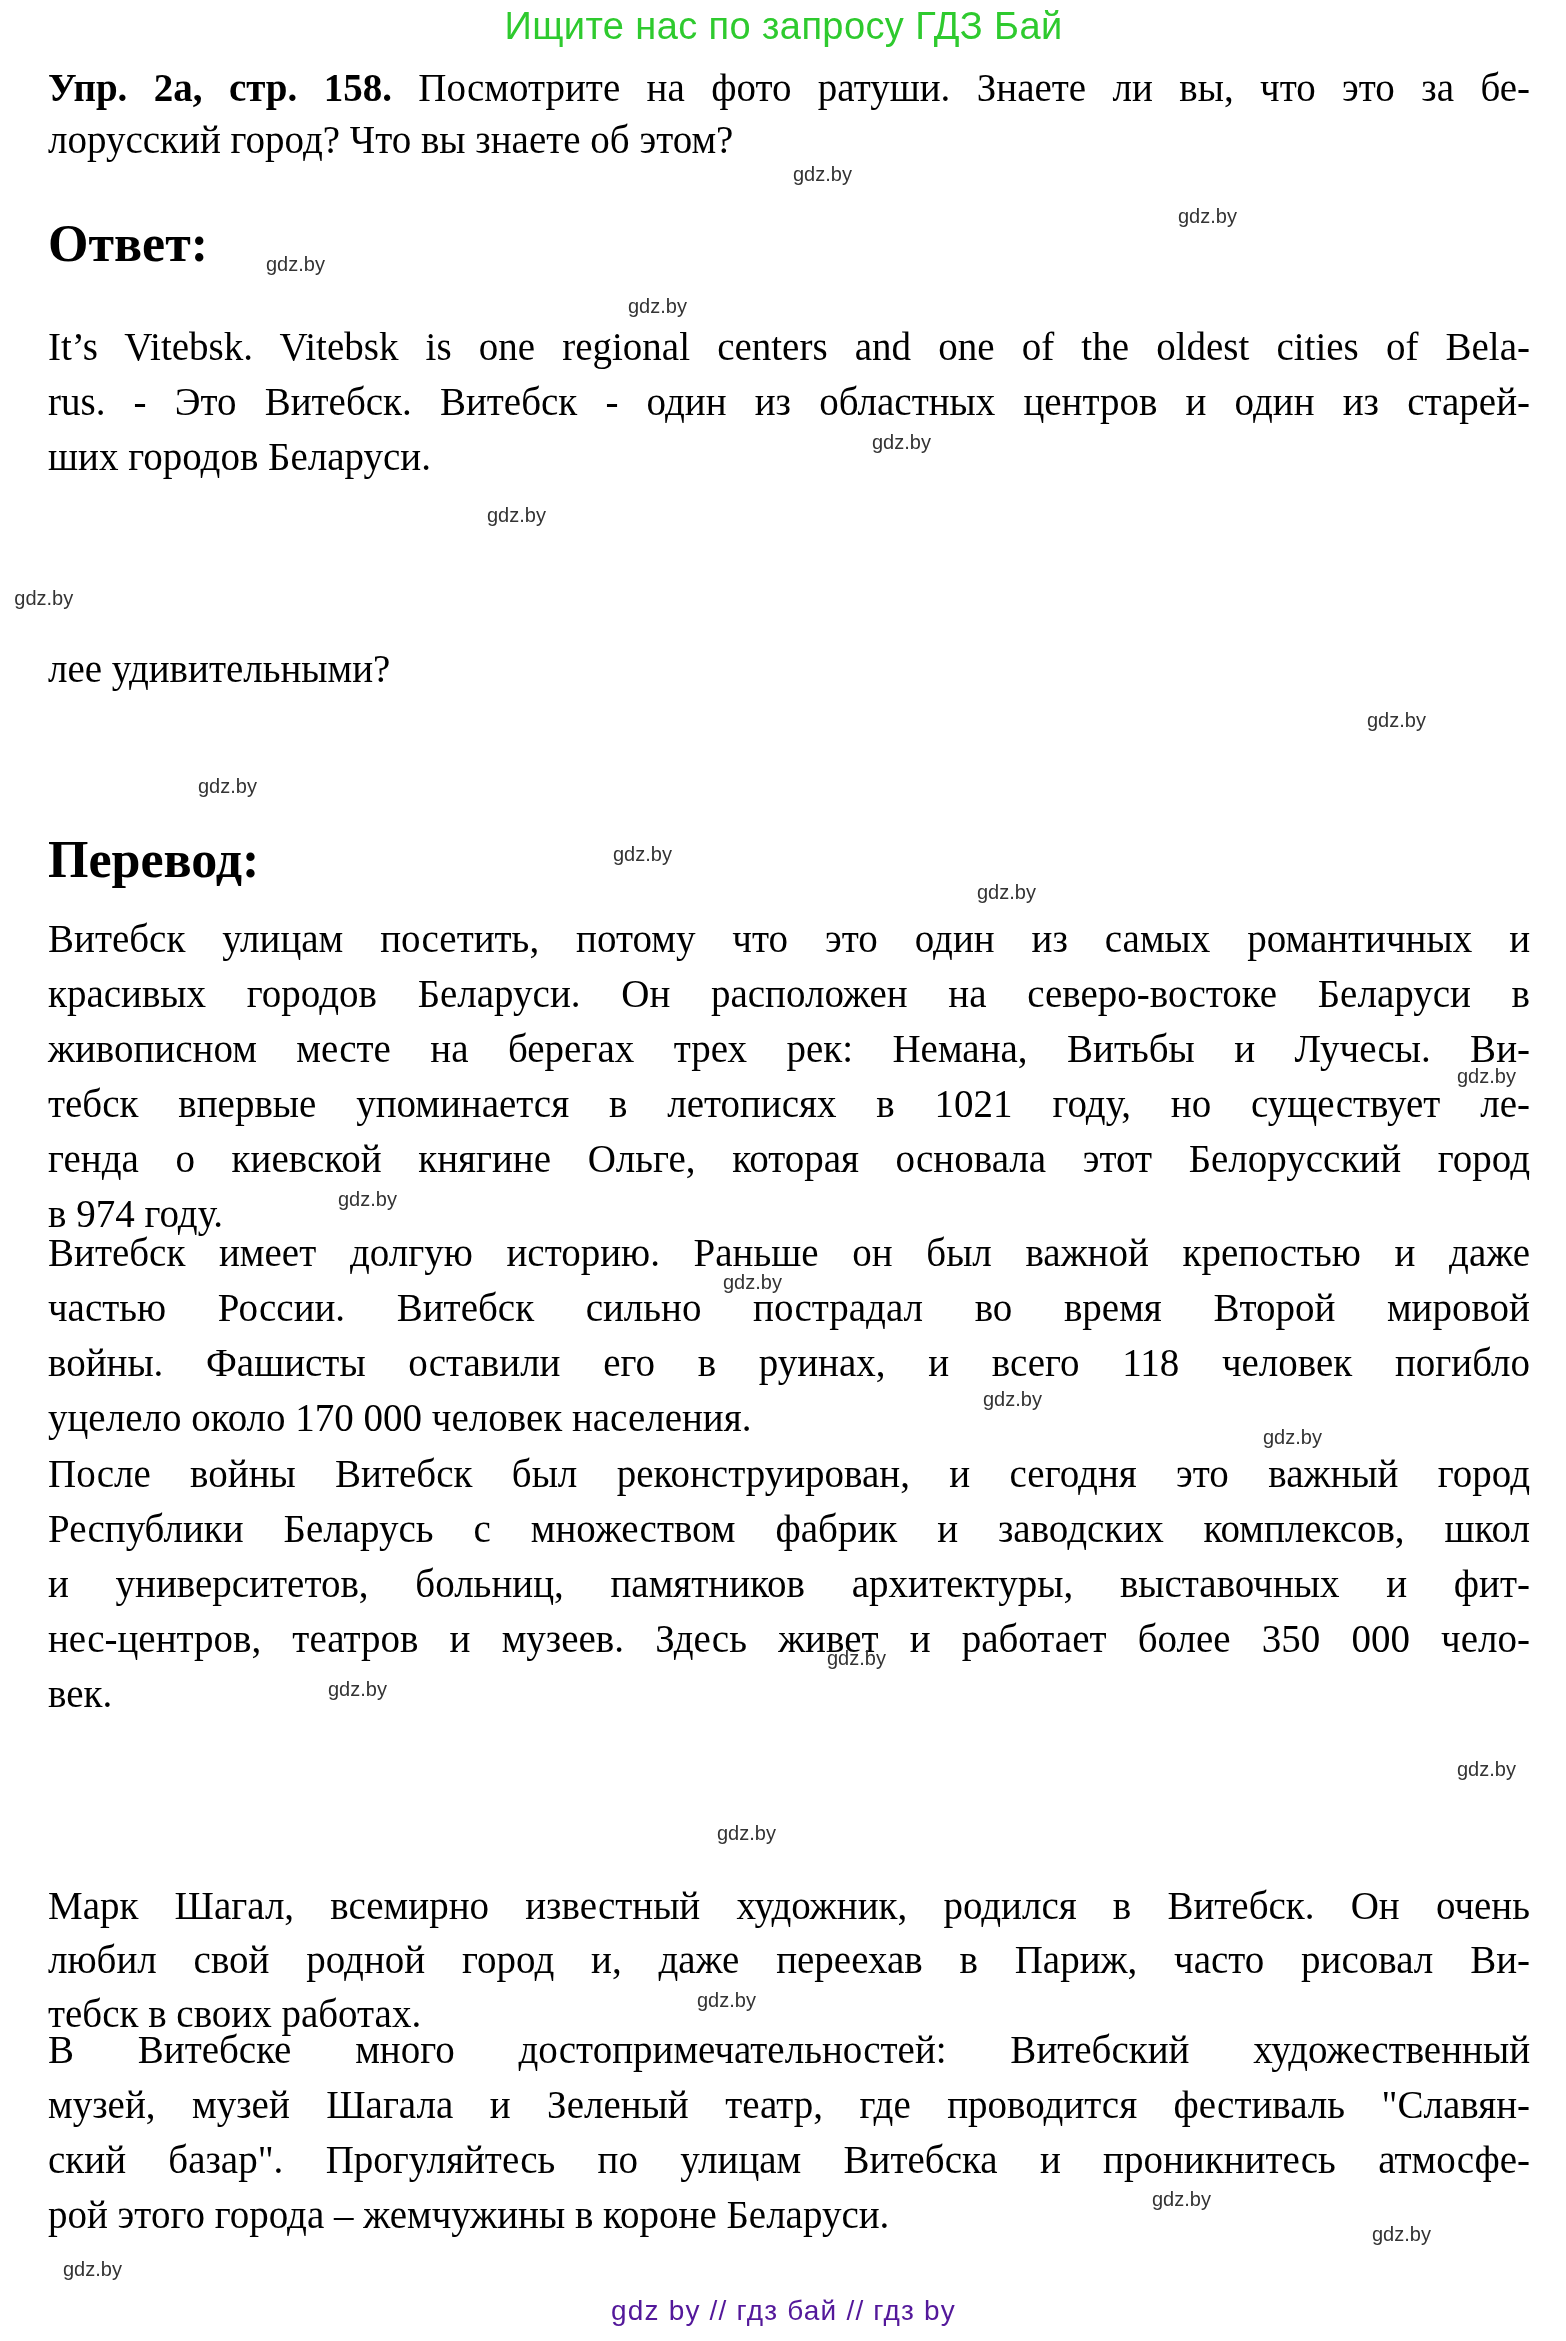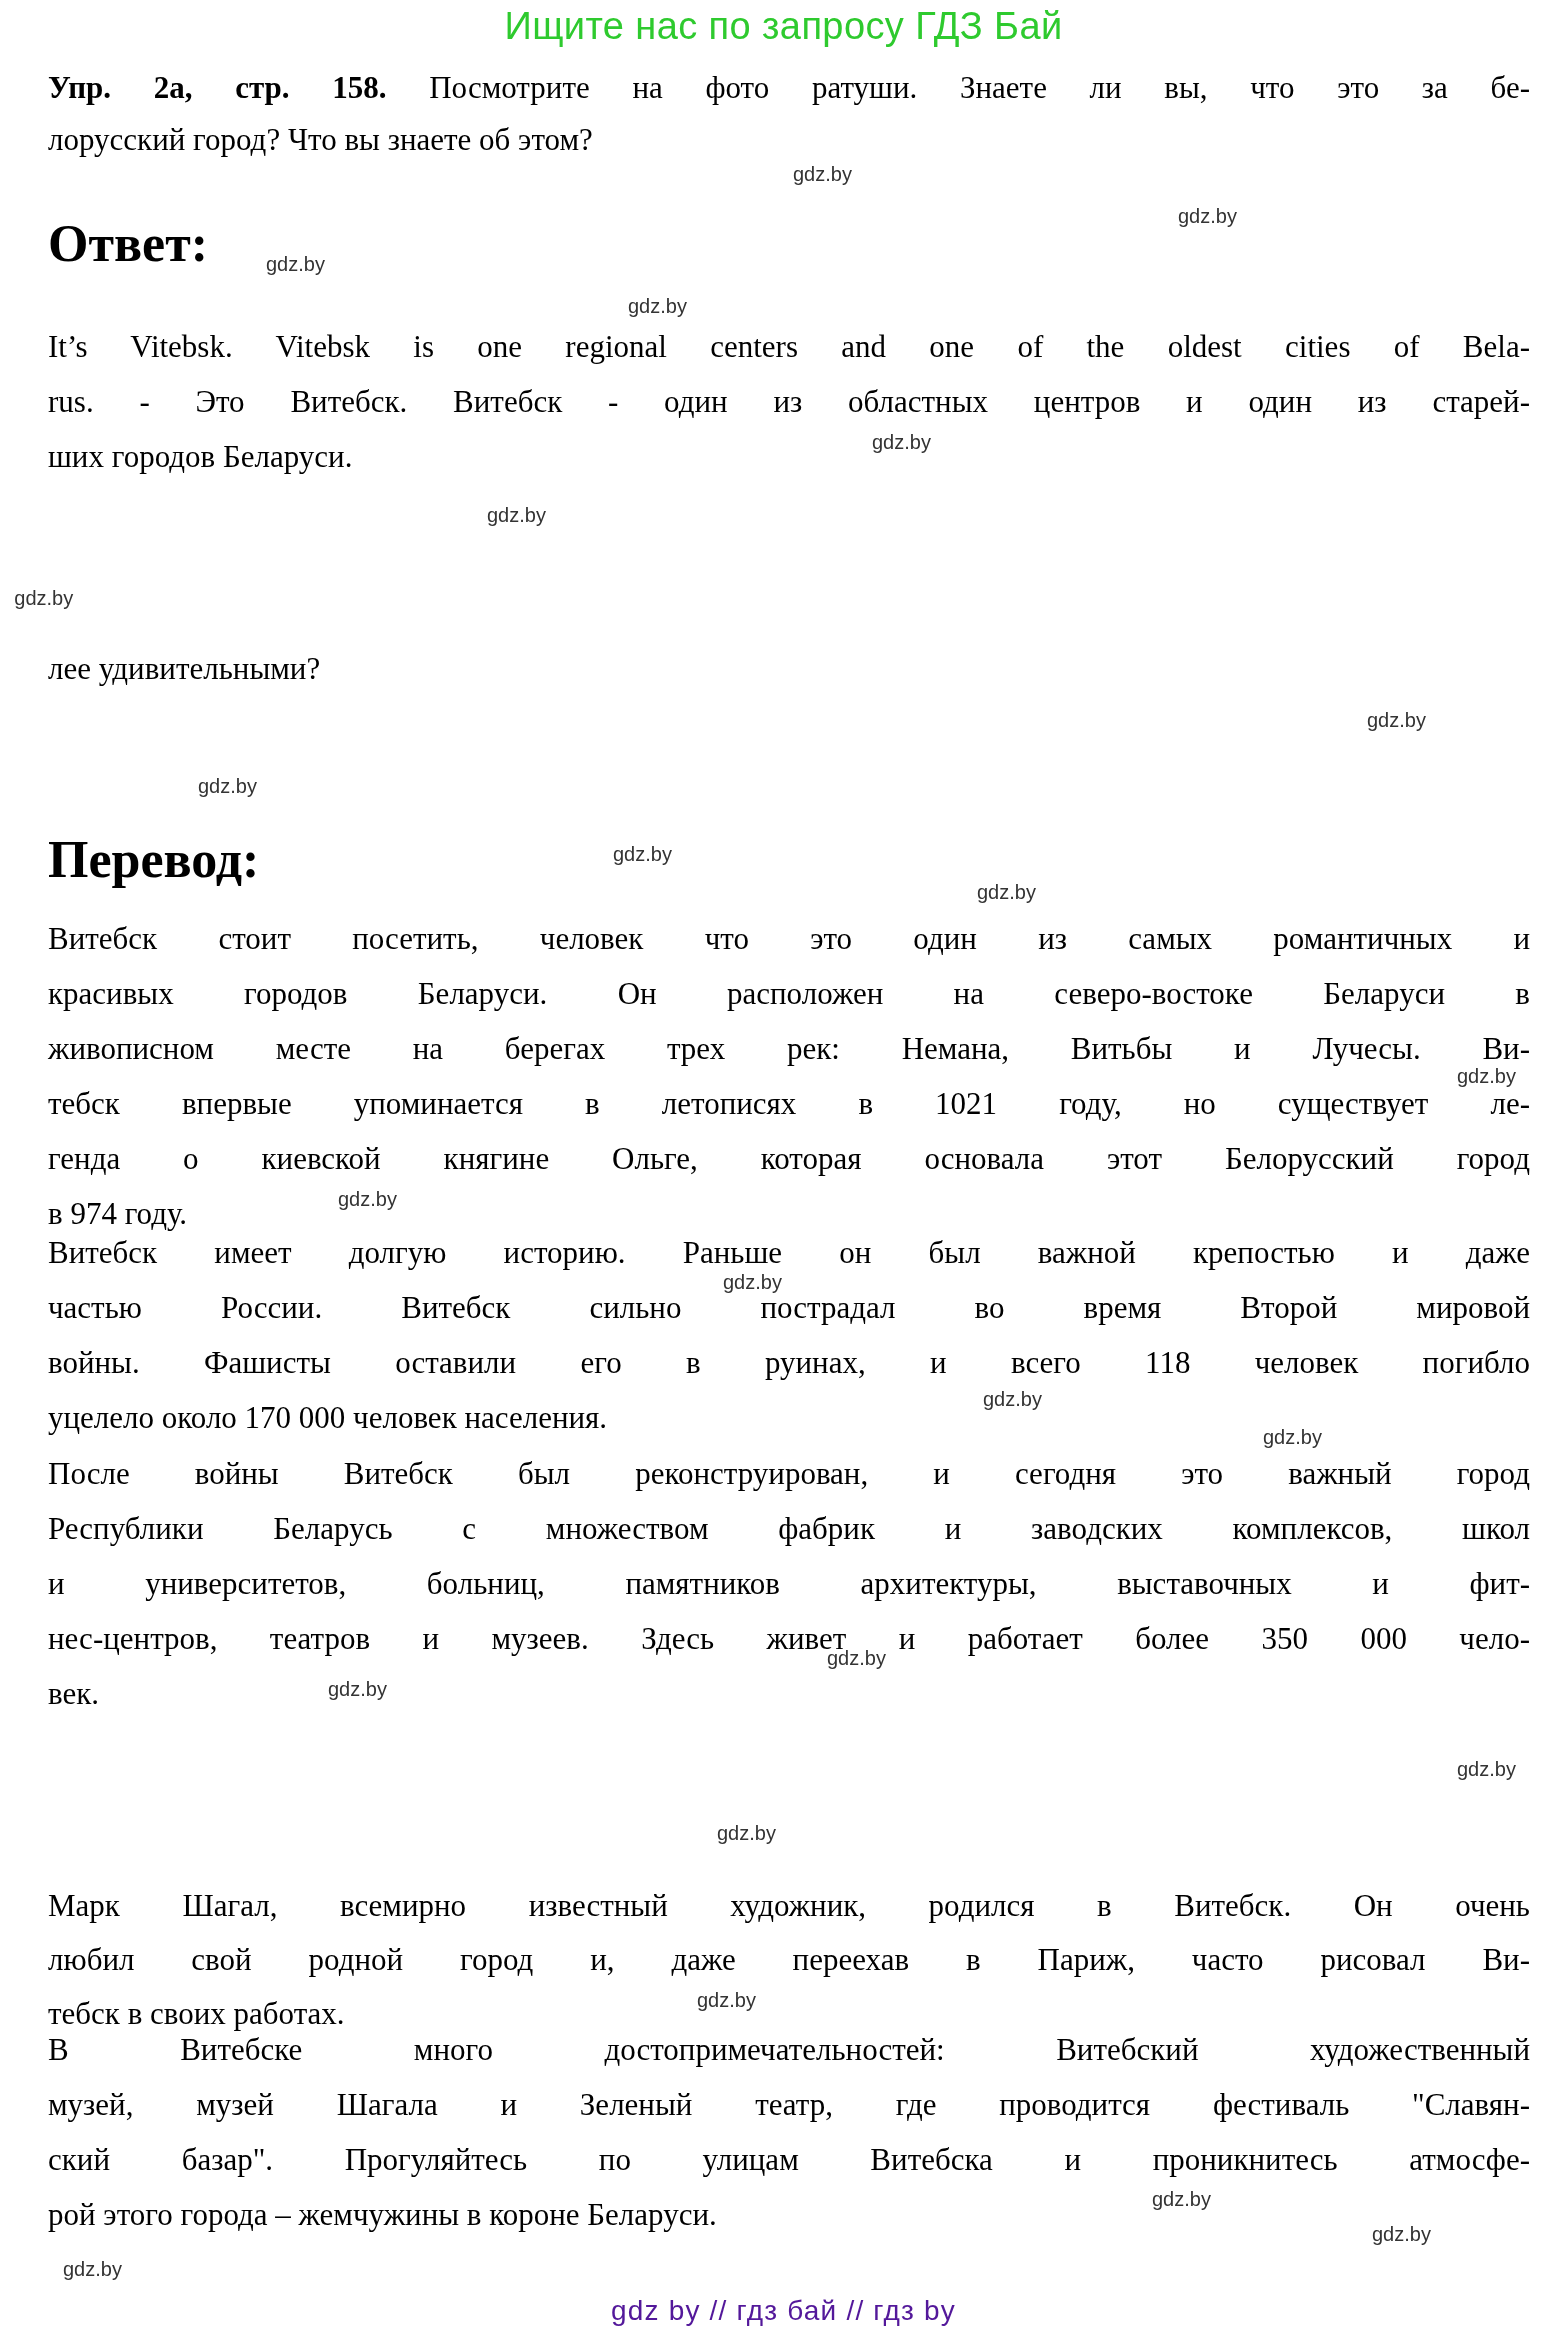--- a/index.html
+++ b/index.html
@@ -35,21 +35,21 @@
   .promo-bottom{
     top:2295px;
     font-size:28px;
     color:var(--purple);
     letter-spacing:1.2px;
   }
   .block{
     position:absolute;
     left:48px;
     width:1482px;
-    font-size:31px;
+    font-size:39px;
     line-height:55px;
   }
   .line{white-space:normal;}
   .full{
     text-align:justify;
     text-align-last:justify;
     -moz-text-align-last:justify;
   }
   .last{text-align:left;}
   .bold{font-weight:bold;}
@@ -91,21 +91,21 @@
     <div class="line last">ших городов Беларуси.</div>
   </div>
 
   <div class="block lh67" style="top:642px;">
     <div class="line last">лее удивительными?</div>
   </div>
 
   <div class="label" style="top:804px;margin-top:32px;">Перевод:</div>
 
   <div class="block" style="top:911px;">
-    <div class="line full">Витебск стоит посетить, человек что это один из самых романтичных и</div>
+    <div class="line full">Витебск улицам посетить, потому что это один из самых романтичных и</div>
     <div class="line full">красивых городов Беларуси. Он расположен на северо-востоке Беларуси в</div>
     <div class="line full">живописном месте на берегах трех рек: Немана, Витьбы и Лучесы. Ви-</div>
     <div class="line full">тебск впервые упоминается в летописях в 1021 году, но существует ле-</div>
     <div class="line full">генда о киевской княгине Ольге, которая основала этот Белорусский город</div>
     <div class="line last">в 974 году.</div>
   </div>
 
   <div class="block" style="top:1225px;">
     <div class="line full">Витебск имеет долгую историю. Раньше он был важной крепостью и даже</div>
     <div class="line full">частью России. Витебск сильно пострадал во время Второй мировой</div>

